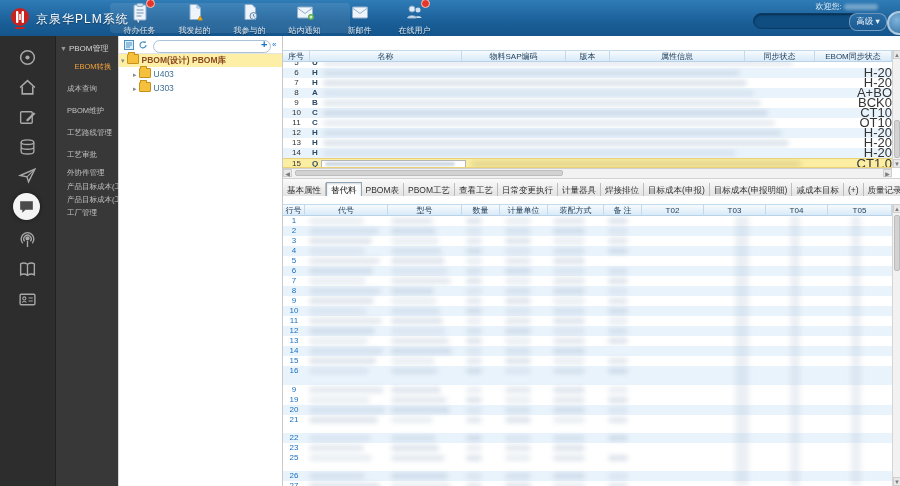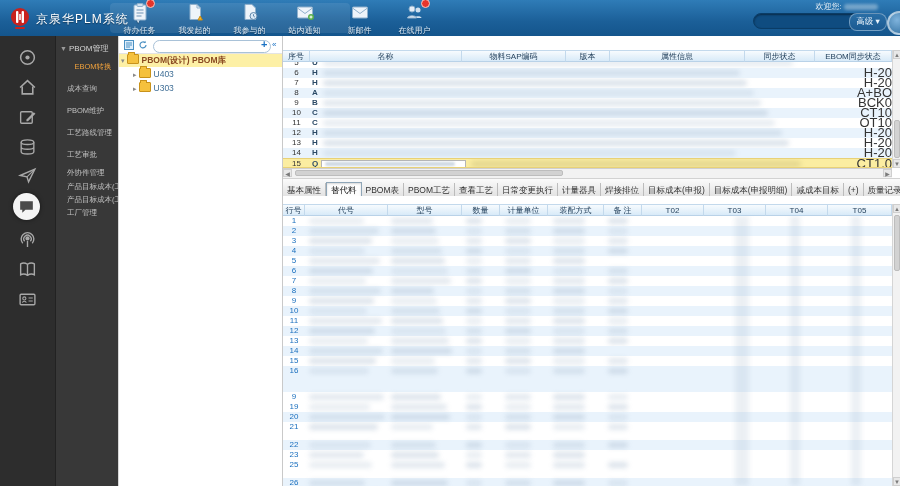--- a/index.html
+++ b/index.html
@@ -490,21 +490,21 @@
       </div>
       <div class="trow" style="height: 10px; position: relative;">
         <div class="bn">15</div>
         <div class="fog" style="left: 26px; top: 2px; height: 6px; width: 67px; opacity: 0.36;"></div>
         <div class="fog" style="left: 108px; top: 2px; height: 6px; width: 44px; opacity: 0.24;"></div>
         <div class="fog" style="left: 183px; top: 2px; height: 6px; width: 16px; opacity: 0.3;"></div>
         <div class="fog" style="left: 222px; top: 2px; height: 6px; width: 26px; opacity: 0.36;"></div>
         <div class="fog" style="left: 270px; top: 2px; height: 6px; width: 32px; opacity: 0.24;"></div>
         <div class="fog" style="left: 325px; top: 2px; height: 6px; width: 20px; opacity: 0.3;"></div>
       </div>
-      <div class="trow alt" style="height: 26px; position: relative;">
+      <div class="trow alt" style="height: 19px; position: relative;">
         <div class="bn">16</div>
         <div class="fog" style="left: 26px; top: 2px; height: 6px; width: 60px; opacity: 0.24;"></div>
         <div class="fog" style="left: 108px; top: 2px; height: 6px; width: 47px; opacity: 0.3;"></div>
         <div class="fog" style="left: 183px; top: 2px; height: 6px; width: 16px; opacity: 0.36;"></div>
         <div class="fog" style="left: 222px; top: 2px; height: 6px; width: 26px; opacity: 0.24;"></div>
         <div class="fog" style="left: 270px; top: 2px; height: 6px; width: 32px; opacity: 0.3;"></div>
         <div class="fog" style="left: 325px; top: 2px; height: 6px; width: 20px; opacity: 0.36;"></div>
       </div>
       <div class="trow" style="height: 10px; position: relative;">
         <div class="bn">9</div>

